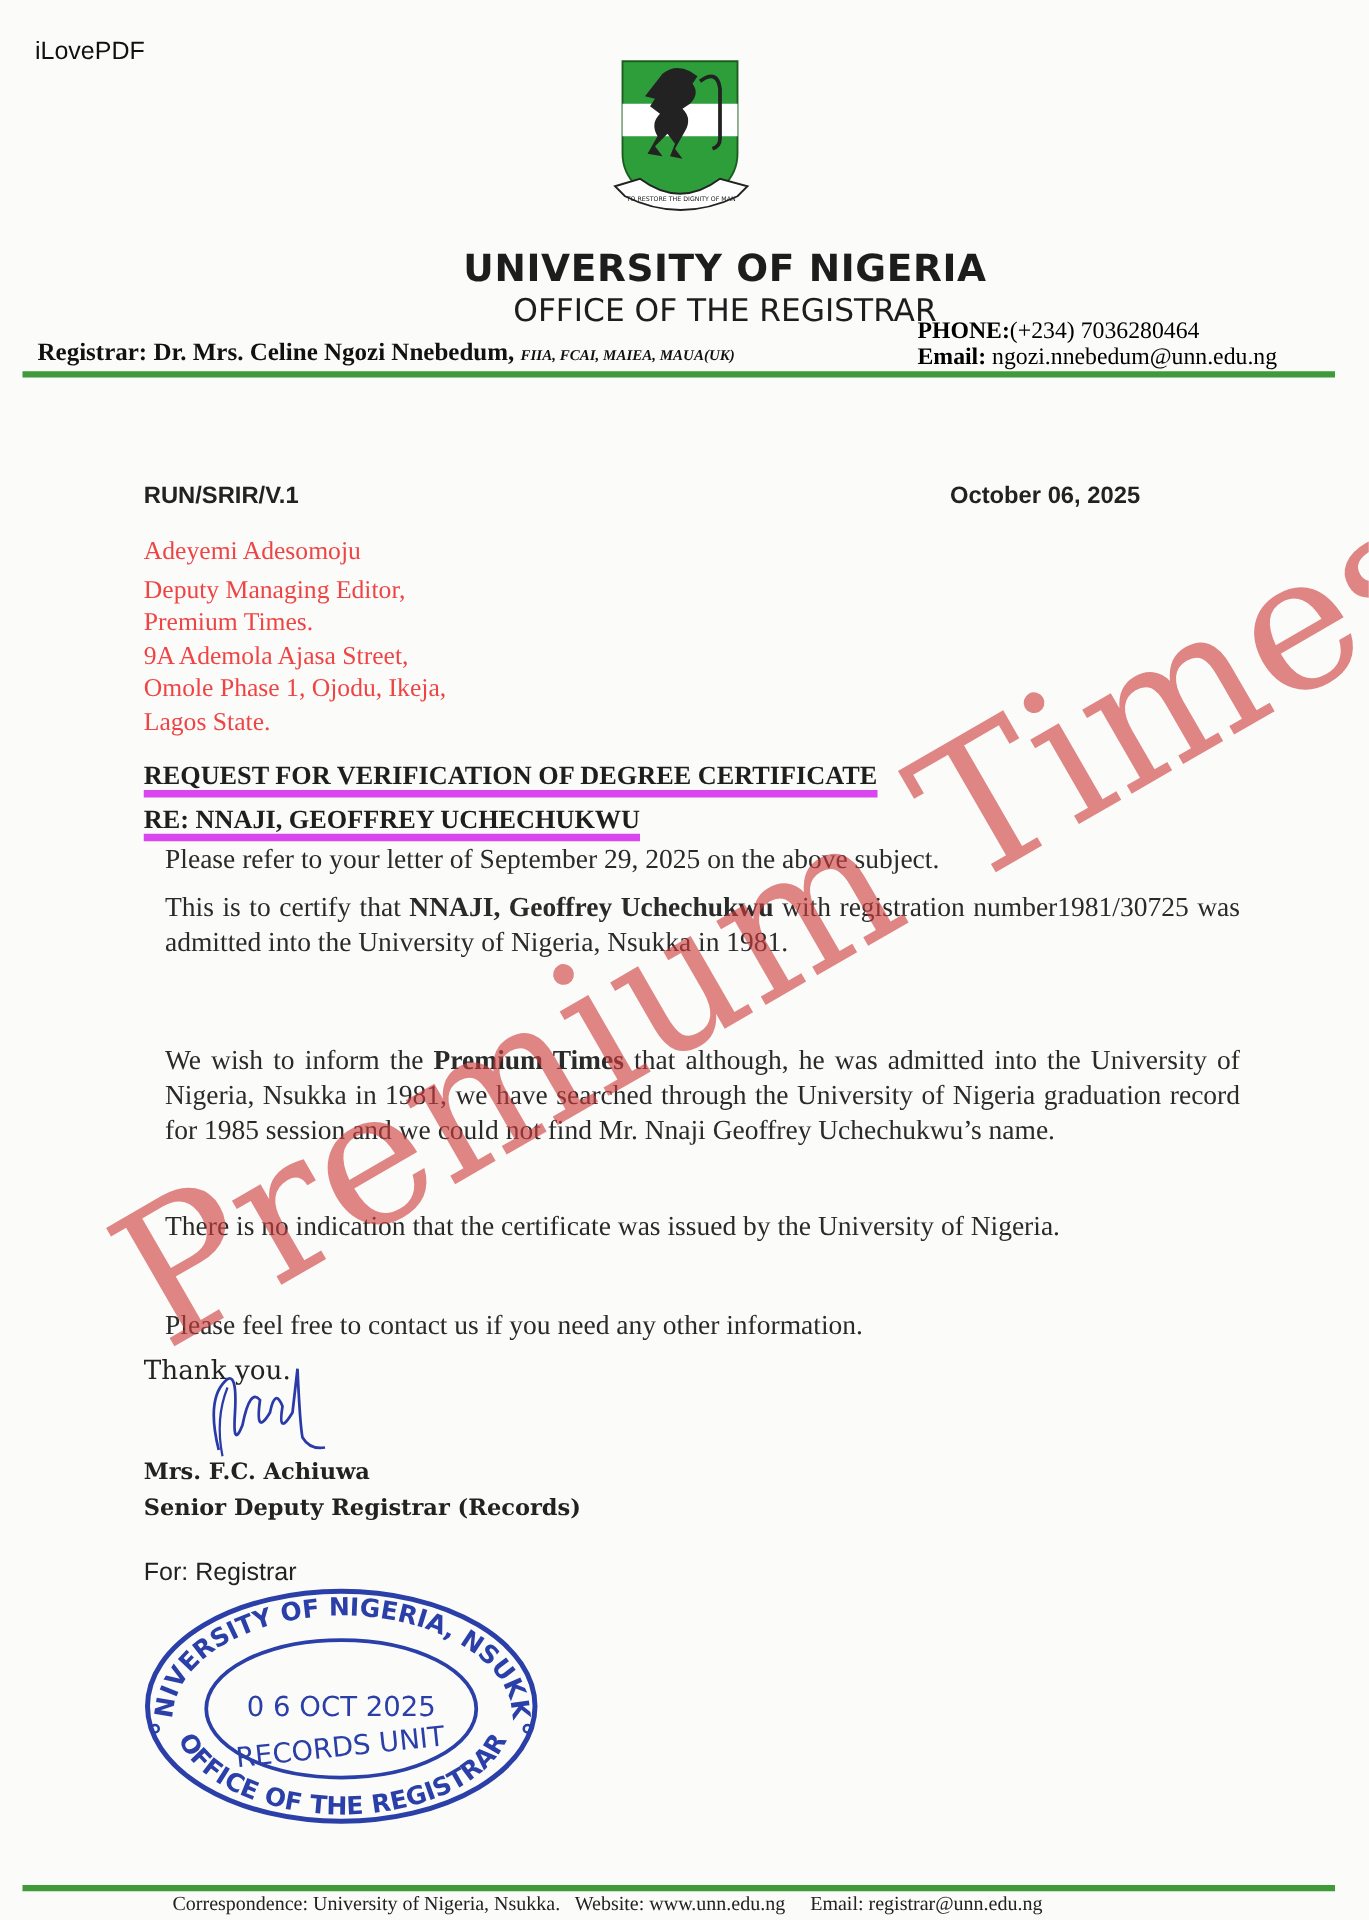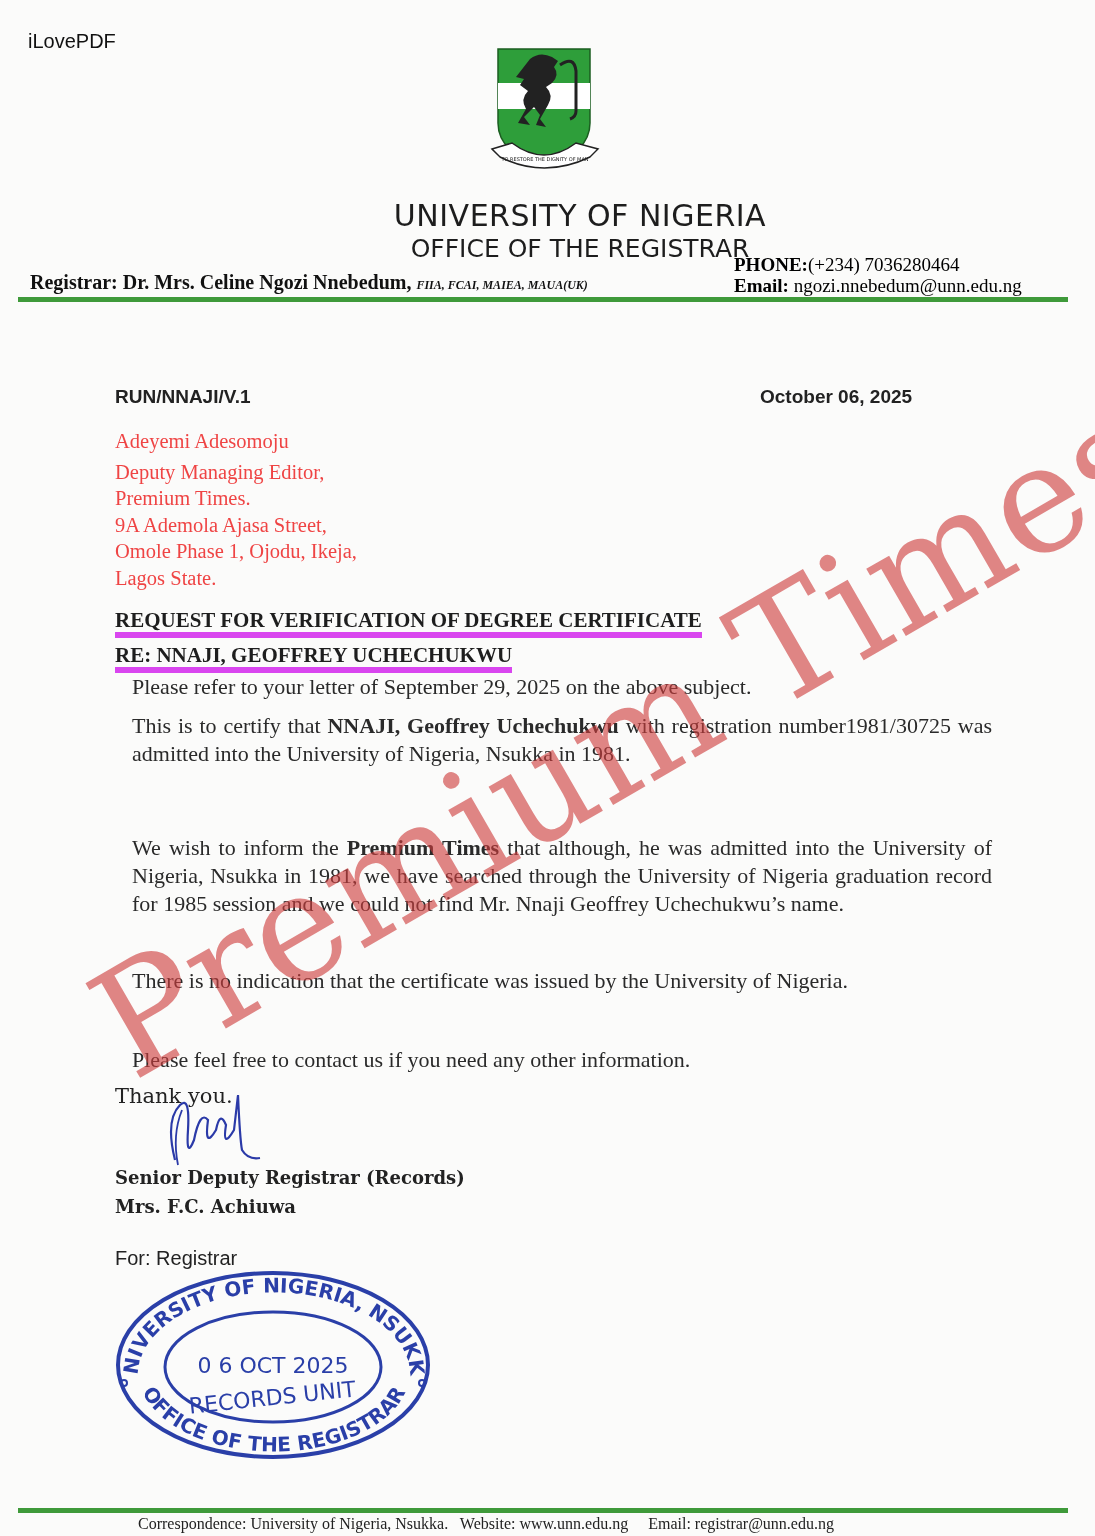--- a/index.html
+++ b/index.html
@@ -11,21 +11,21 @@
   }
   .abs { position: absolute; }
   .watermark-tool {
     left: 28px; top: 30px; font-family: "Liberation Sans", sans-serif;
     font-size: 20px; color: #111;
   }
   .crest { left: 490px; top: 45px; width: 120px; height: 130px; }
   .uni-title {
     left: 300px; width: 560px; top: 198px; text-align: center;
     font-family: "DejaVu Sans", sans-serif; font-size: 30px; letter-spacing: 0.5px;
-    color: #1d1d1d; font-weight: normal;
+    color: #1d1d1d; font-weight: bold;
   }
   .office-title {
     left: 300px; width: 560px; top: 234px; text-align: center;
     font-family: "DejaVu Sans", sans-serif; font-size: 25px; color: #1d1d1d;
   }
   .registrar-line {
     left: 30px; top: 271px; font-size: 20px; font-weight: bold; color: #111;
   }
   .registrar-line .quals { font-size: 12px; font-style: italic; font-weight: bold; }
   .contact-block { left: 734px; top: 254px; font-size: 19px; line-height: 21px; color: #000000; }
@@ -85,21 +85,21 @@
   <span class="quals">FIIA, FCAI, MAIEA, MAUA(UK)</span>
 </div>
 
 <div class="abs contact-block">
   <div><b>PHONE:</b><span>(+234) 7036280464</span></div>
   <div><b>Email:</b> <span>ngozi.nnebedum@unn.edu.ng</span></div>
 </div>
 
 <div class="abs green-rule top-rule"></div>
 
-<div class="abs ref">RUN/NNAJI/V.1</div>
+<div class="abs ref">RUN/SRIR/V.1</div>
 <div class="abs date">October 06, 2025</div>
 
 <div class="abs address">
   <div class="name">Adeyemi Adesomoju</div>
   <div>Deputy Managing Editor,</div>
   <div>Premium Times.</div>
   <div>9A Ademola Ajasa Street,</div>
   <div>Omole Phase 1, Ojodu, Ikeja,</div>
   <div>Lagos State.</div>
 </div>
@@ -120,22 +120,22 @@
 <div class="abs body-text p5">Please feel free to contact us if you need any other information.</div>
 
 <div class="abs thanks">Thank you.</div>
 
 <svg class="abs signature" viewBox="0 0 110 85">
   <path d="M15 70 Q5 30 20 15 Q30 5 28 40 Q26 70 34 50 Q40 20 48 30 Q44 60 56 40 Q60 20 66 35 Q62 60 74 40 L78 5 Q80 50 82 60 Q88 70 100 68" stroke="#2b3aa8" stroke-width="2.2" fill="none"></path>
   <path d="M22 20 Q12 45 18 75" stroke="#2b3aa8" stroke-width="1.8" fill="none"></path>
 </svg>
 
 <div class="abs sig-name">
+  <div>Mrs. F.C. Achiuwa</div>
   <div>Senior Deputy Registrar (Records)</div>
-  <div>Mrs. F.C. Achiuwa</div>
 </div>
 <div class="abs for-registrar">For: Registrar</div>
 
 <svg class="abs stamp" viewBox="0 0 325 200">
   <defs>
     <path id="arcTop" d="M28 110 A135 82 0 0 1 300 110"></path>
     <path id="arcBot" d="M30 118 A135 78 0 0 0 298 118"></path>
   </defs>
   <ellipse cx="163" cy="100" rx="155" ry="92" fill="none" stroke="#2a3fa8" stroke-width="4"></ellipse>
   <ellipse cx="163" cy="102" rx="108" ry="55" fill="none" stroke="#2a3fa8" stroke-width="3"></ellipse>

